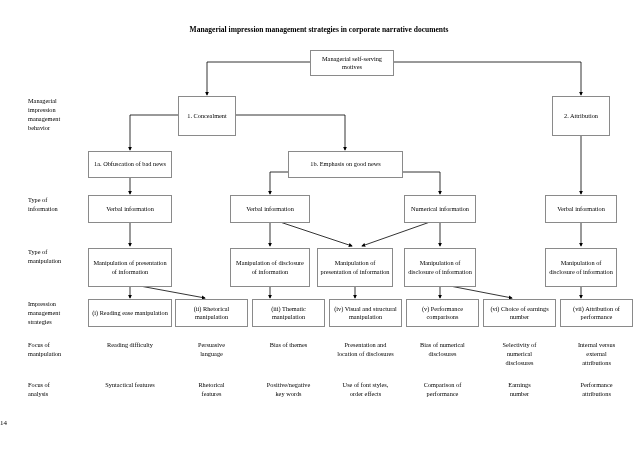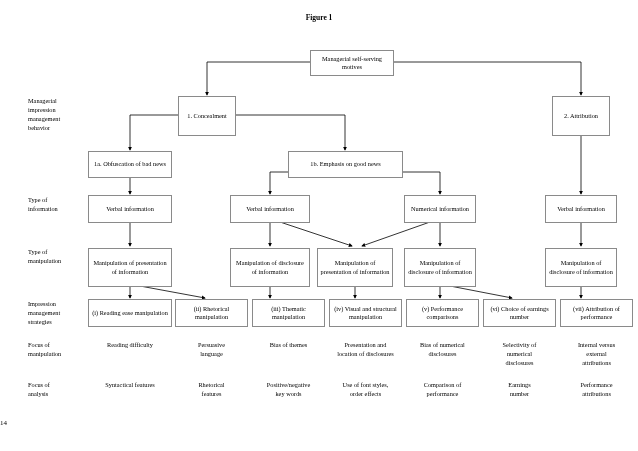--- a/index.html
+++ b/index.html
@@ -66,21 +66,21 @@
     width: 100%;
     font-size: 7px;
     top: 419px;
   }
 </style>
 </head>
 <body>
 
 <div id="figure-root">
 
-  <div class="fig-title" id="fig-title-line1">Figure 1</div>
+  <div class="fig-title" id="fig-title-line2">Managerial impression management strategies in corporate narrative documents</div>
 
   <svg id="connectors" viewBox="0 0 638 451" preserveAspectRatio="none">
     <defs>
       <marker id="arrow" viewBox="0 0 10 10" refX="8" refY="5" markerWidth="5" markerHeight="5" orient="auto-start-reverse">
         <path d="M 0 0 L 10 5 L 0 10 z" fill="#000"></path>
       </marker>
     </defs>
     <g stroke="#000000" stroke-width="0.8" fill="none">
 
       <path d="M 310 62 L 207 62 L 207 95" marker-end="url(#arrow)"></path>

